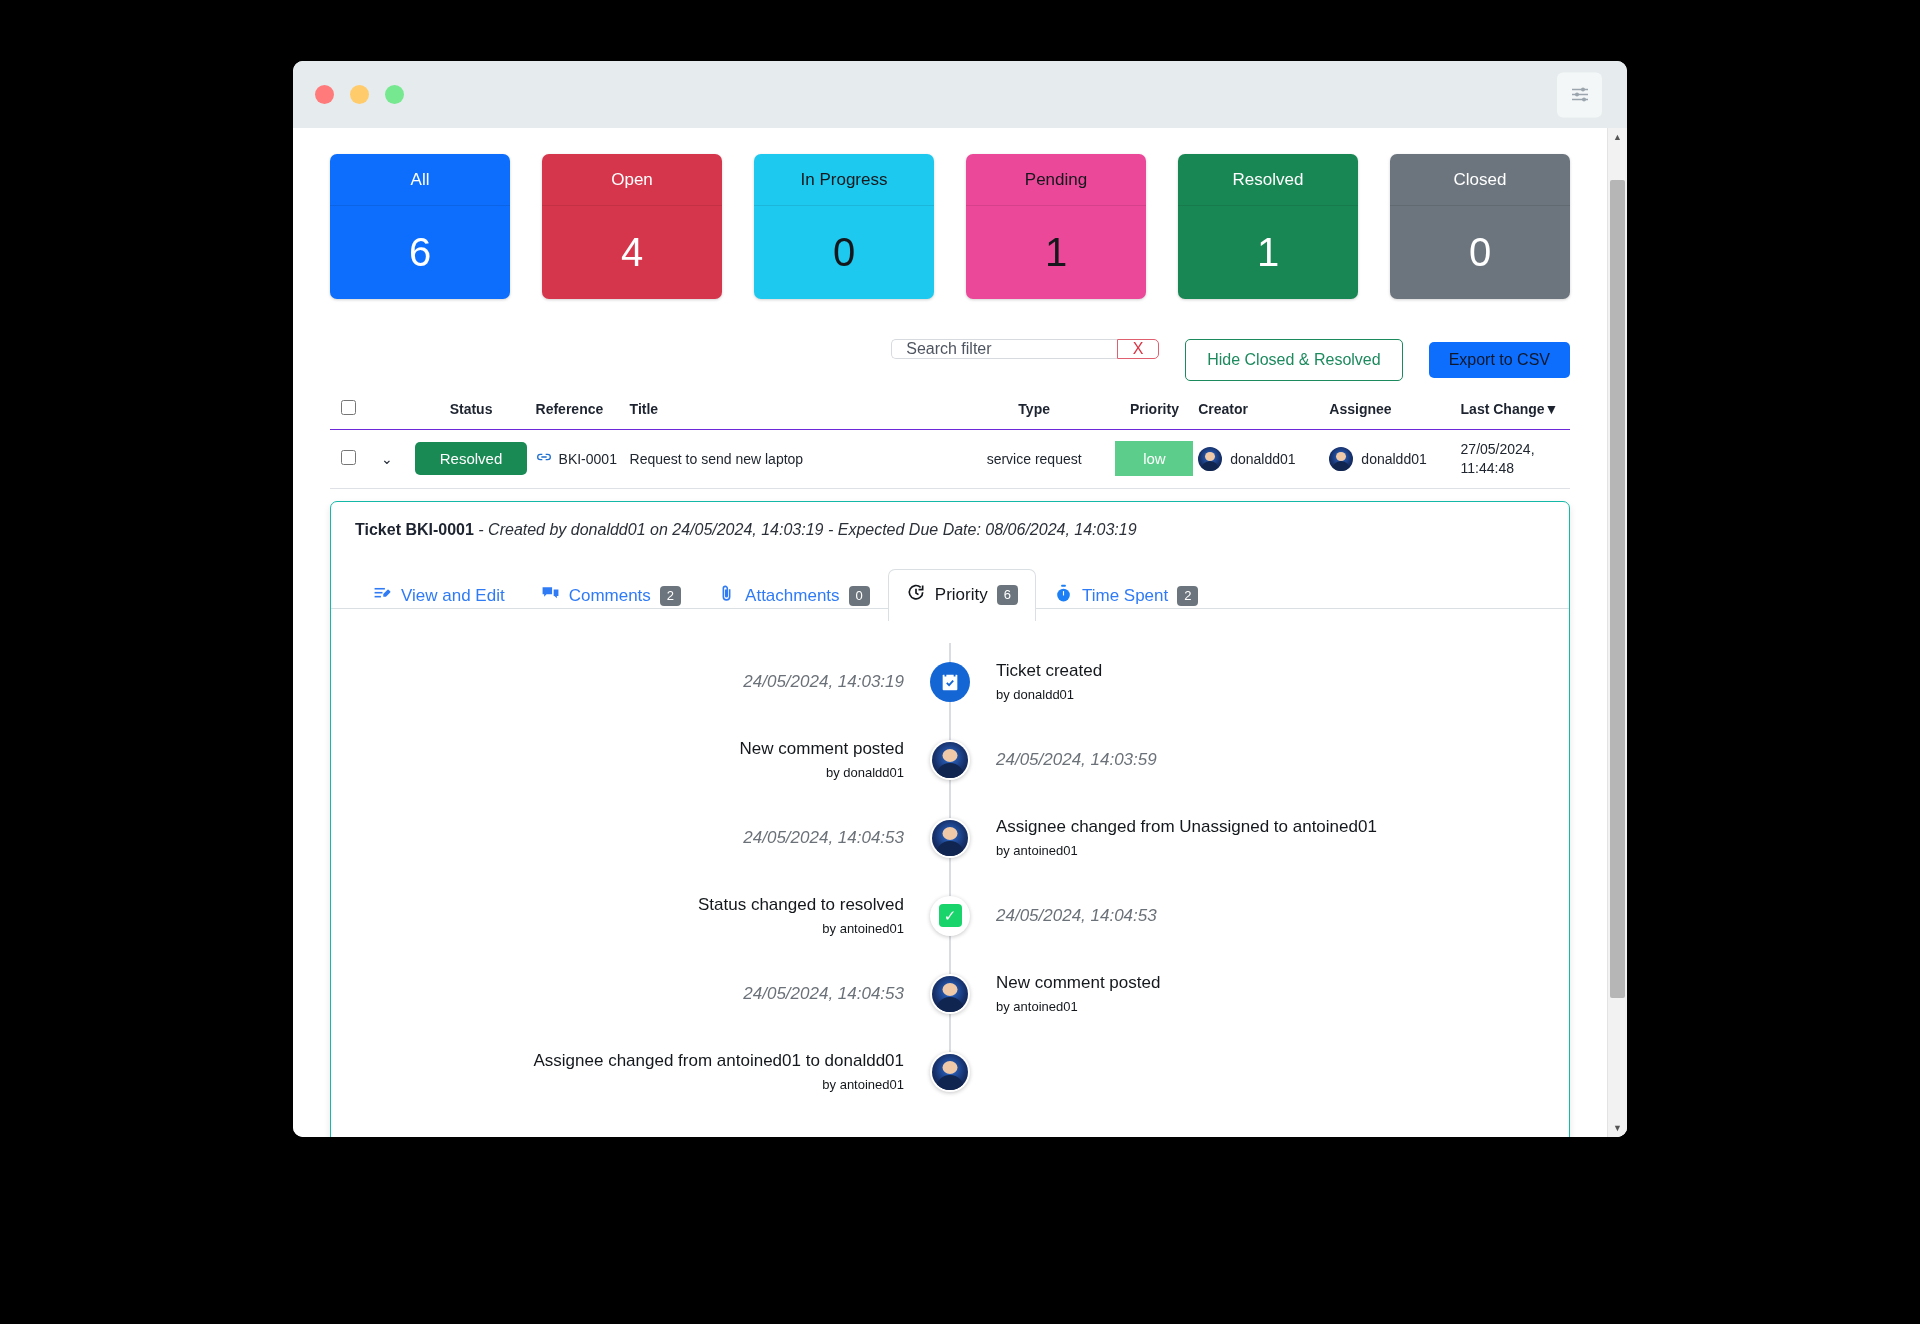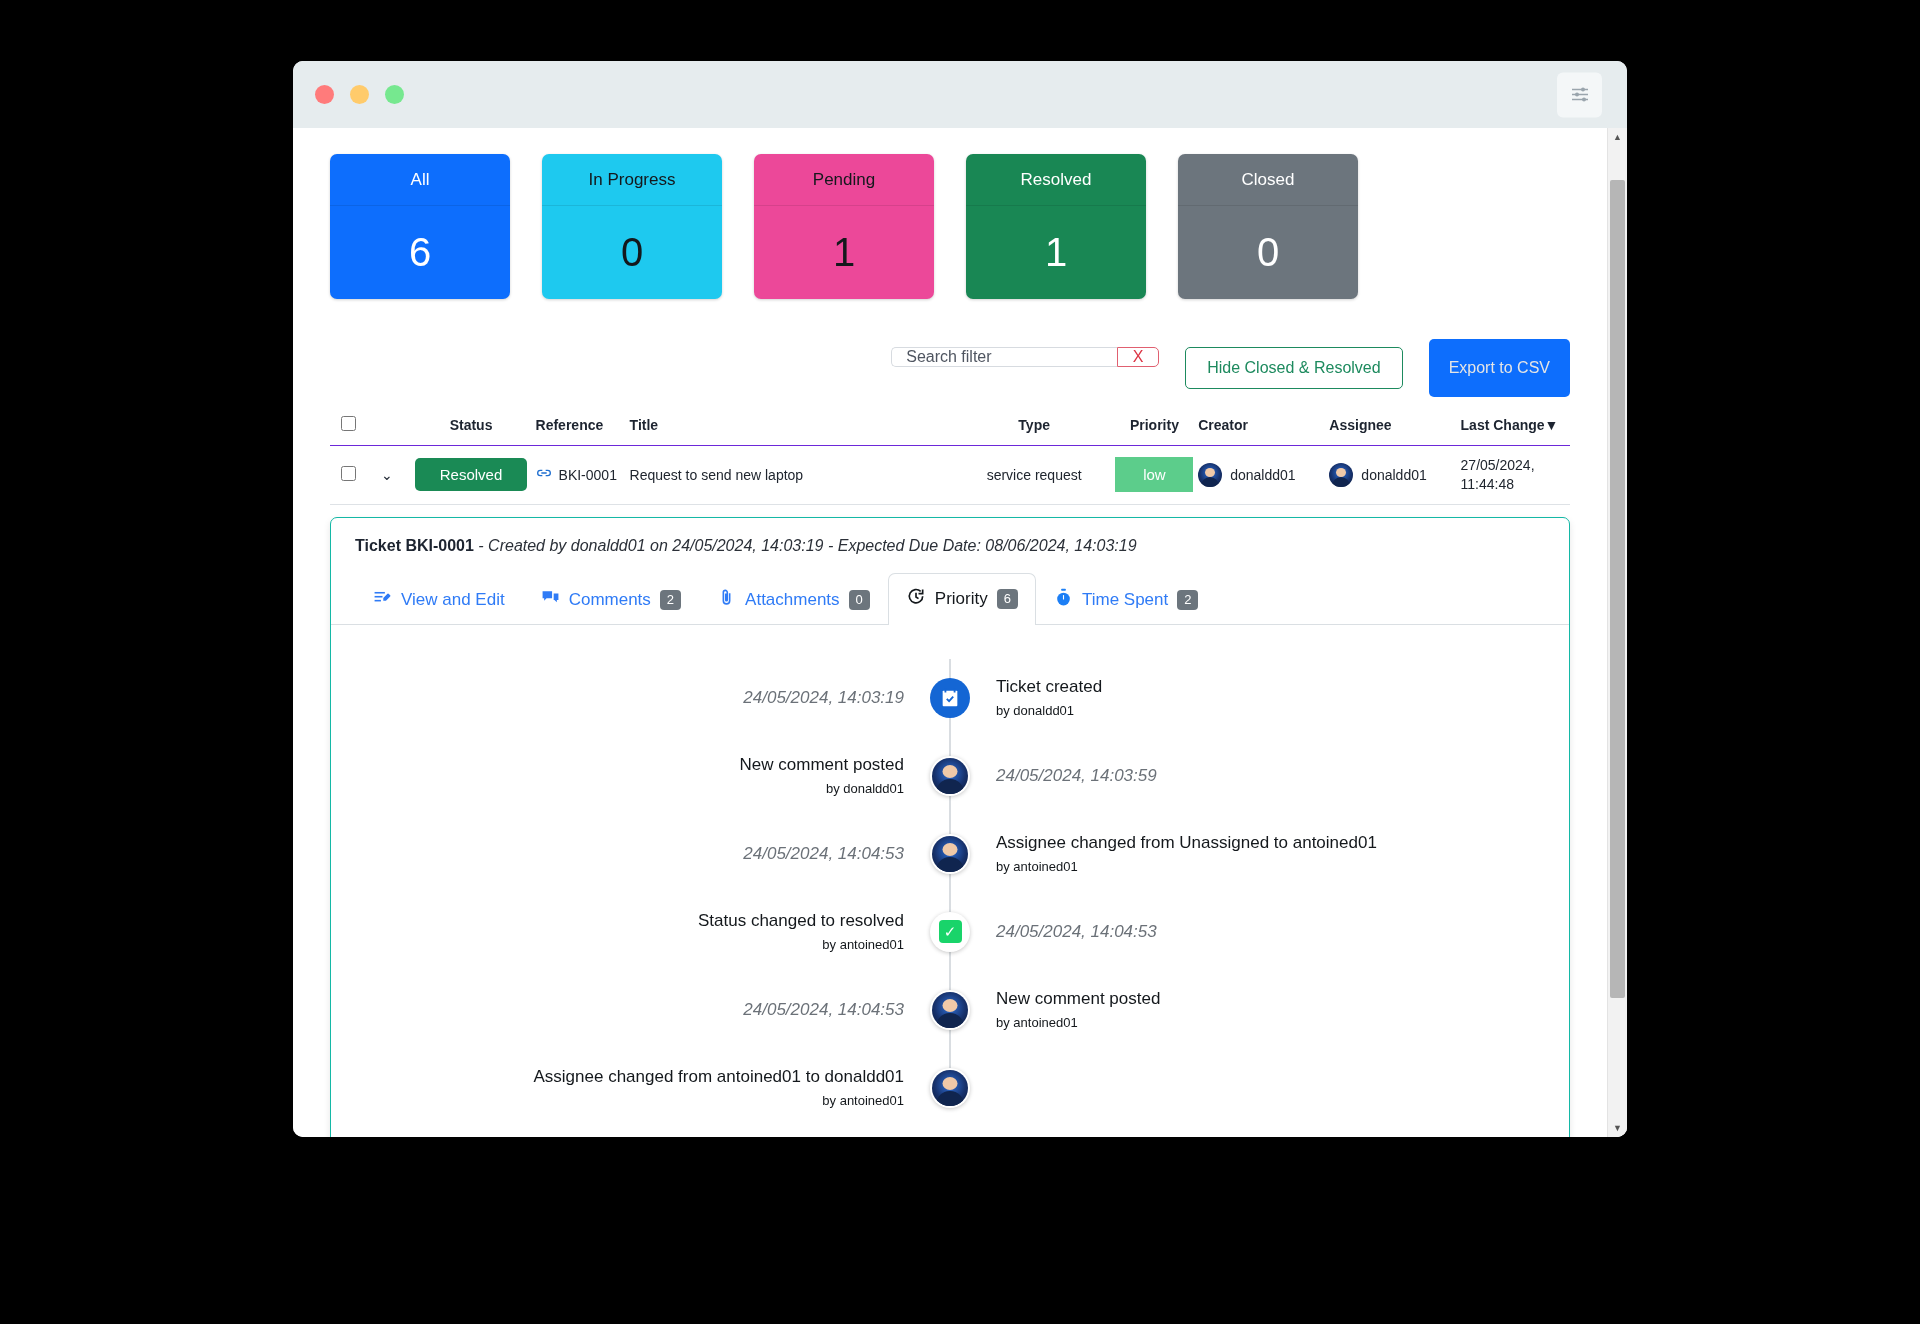--- a/index.html
+++ b/index.html
@@ -137,26 +137,26 @@
     padding: 0 21px;
     border: 1px solid #1d8a5e;
     border-radius: 5px;
     background: #fff;
     color: #1d8a5e;
     font-size: 16px;
     cursor: pointer;
     font-family: "Liberation Sans", sans-serif;
   }
   .btn-primary {
-    height: 58px;
+    height: 36px;
     padding: 0 20px;
     border: none;
     border-radius: 5px;
     background: #0d6efd;
-    color: #e5e5e5;
+    color: #0f172a;
     font-size: 16px;
     cursor: pointer;
     font-family: "Liberation Sans", sans-serif;
   }
   
   table.tickets {
     width: calc(100% - 74px);
     margin: 19px 37px 0 37px;
     border-collapse: collapse;
     font-size: 14px;
@@ -260,21 +260,21 @@
   .tab {
     display: flex; align-items: center; gap: 9px;
     padding: 13px 17px;
     font-size: 17px;
     color: #2f7bf6;
     cursor: pointer;
     border: 1px solid transparent;
     border-bottom: none;
     border-radius: 7px 7px 0 0;
     position: relative;
-    top: 1px;
+    top: 13px;
     white-space: nowrap;
   }
   .tab.active {
     color: #14181c;
     background: #fff;
     border-color: #dadfe3;
   }
   .tab-count {
     display: inline-block;
     background: #6c757d;
@@ -362,20 +362,24 @@
     </div>
   </div>
 
   <div class="content-wrap">
     <div class="scroll-area">
 
       <div class="stats">
         <div class="stat light-text" style="background: rgb(13, 110, 253);">
           <div class="stat-label">All</div>
           <div class="stat-value">6</div>
+        </div>
+        <div class="stat light-text" style="background: rgb(214, 54, 75);">
+          <div class="stat-label">Open</div>
+          <div class="stat-value">4</div>
         </div>
         <div class="stat dark-text" style="background: rgb(30, 201, 239);">
           <div class="stat-label">In Progress</div>
           <div class="stat-value">0</div>
         </div>
         <div class="stat dark-text" style="background: #ec4899;">
           <div class="stat-label">Pending</div>
           <div class="stat-value">1</div>
         </div>
         <div class="stat light-text" style="background: rgb(25, 135, 84);">

